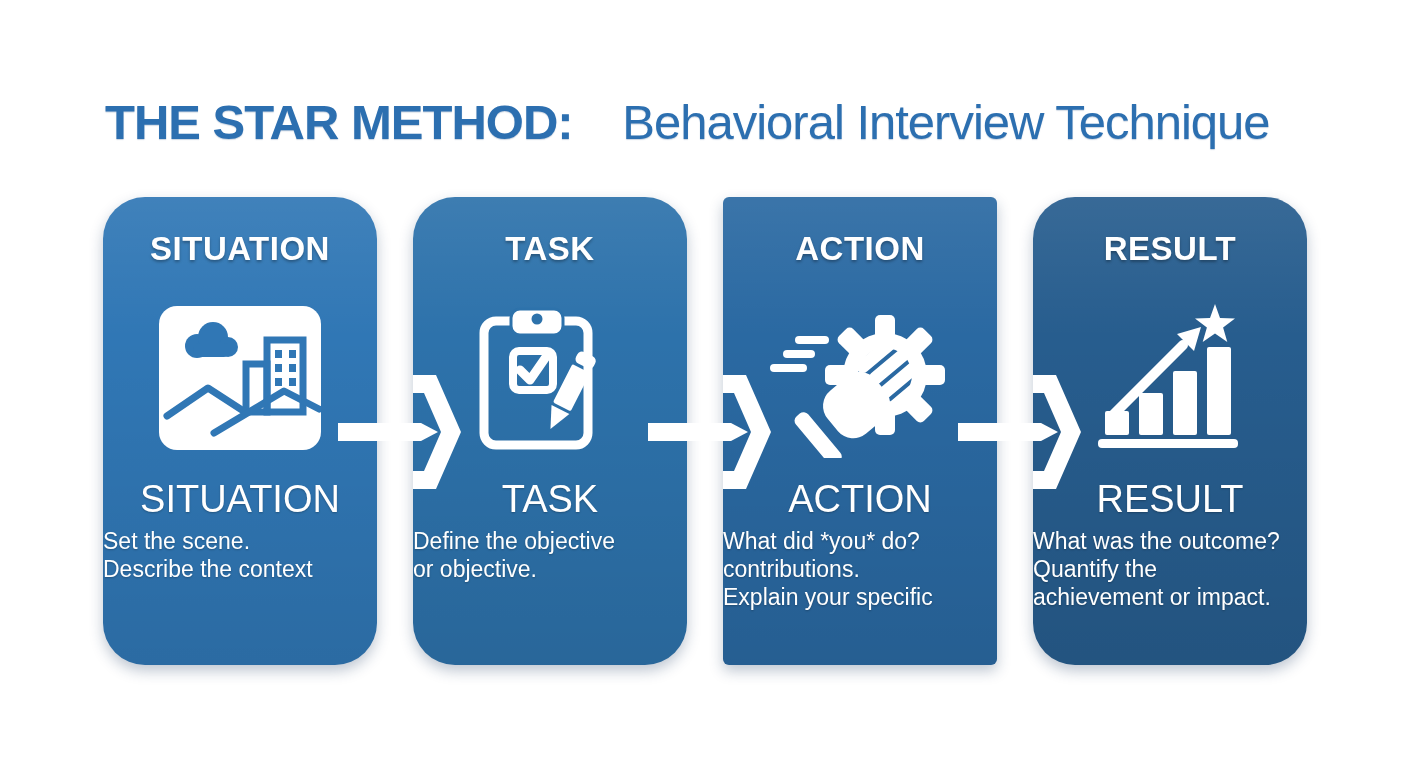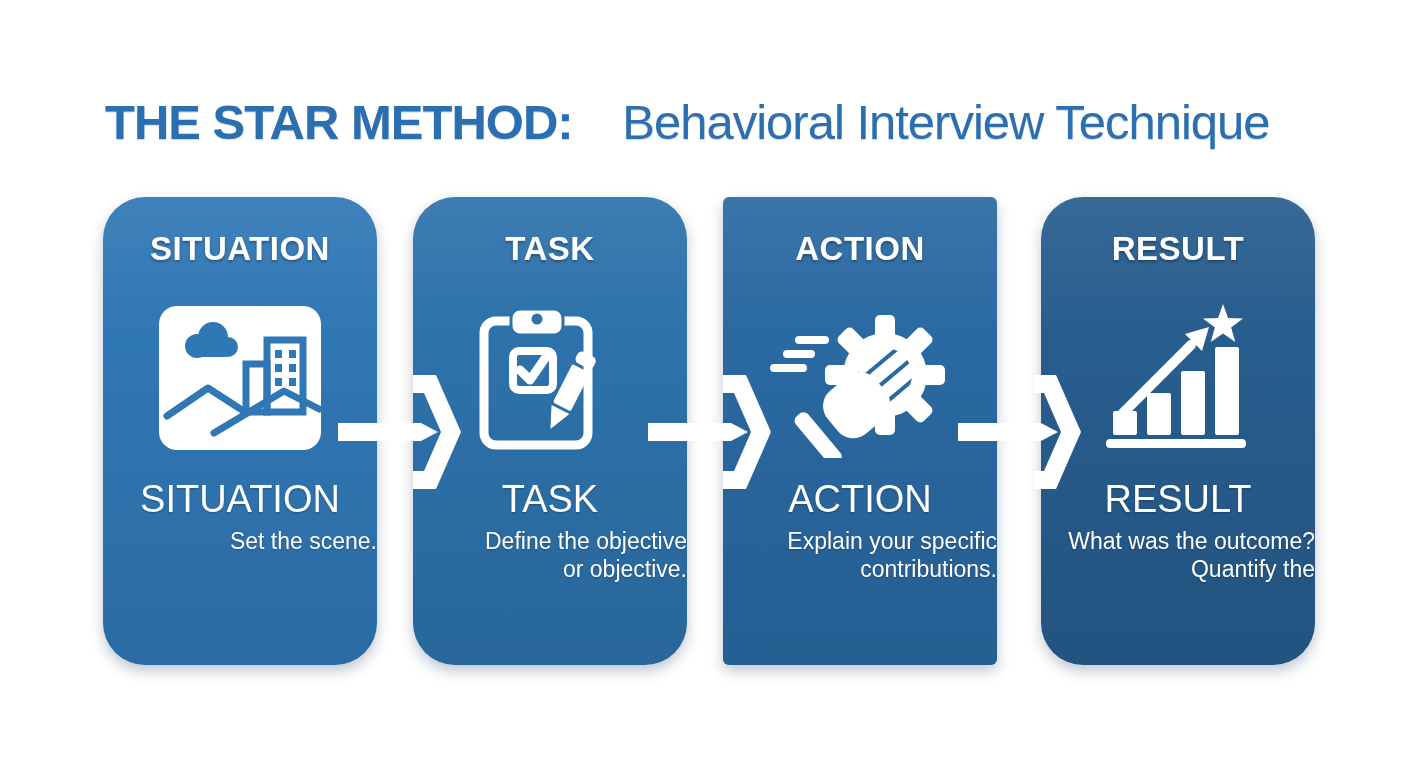--- a/index.html
+++ b/index.html
@@ -37,21 +37,21 @@
   .icon-wrap{
     position:absolute; top:100px; left:0; right:0; height:162px;
     display:flex; align-items:center; justify-content:center;
   }
   .card-label{
     position:absolute; top:278px; left:0; width:100%; text-align:center;
     font-size:38px; font-weight:400; line-height:48px;
     text-shadow:0 1px 2px rgba(0,0,0,.25);
   }
   .card-desc{
-    position:absolute; top:330px; left:0; width:100%; text-align:right;
+    position:absolute; top:330px; left:0; width:100%; text-align:left;
     font-size:23px; font-weight:400; line-height:28px;
     text-shadow:0 1px 2px rgba(0,0,0,.25);
   }
   .arrow{
     position:absolute; top:355px; width:150px; height:160px; pointer-events:none;
   }
   .arrow.a1{left:320px;} .arrow.a2{left:630px;} .arrow.a3{left:940px;}
 </style>
 </head>
 <body>
@@ -90,20 +90,21 @@
           </g>
           <g fill="none" stroke="var(--c1)" stroke-width="7" stroke-linecap="round" stroke-linejoin="round">
             <polyline points="8,110 49,82 86,106"></polyline>
             <polyline points="55,127 125,85 160,103"></polyline>
           </g>
         </svg>
       </div>
       <div class="card-label">SITUATION</div>
       <div class="card-desc">
         <div>Set the scene.</div>
+        <div>Describe the context</div>
       </div>
     </div>
 
     <div class="card" style="background-color: rgb(45, 114, 171);">
       <div class="card-header">TASK</div>
       <div class="icon-wrap">
         <svg width="150" height="150" viewBox="0 0 150 150">
           <rect x="9" y="18" width="104" height="124" rx="12" fill="none" stroke="#ffffff" stroke-width="9"></rect>
           <rect x="36" y="6" width="52" height="26" rx="9" fill="#ffffff" stroke="var(--c2)" stroke-width="3"></rect>
           <circle cx="62" cy="16" r="5.5" fill="var(--c2)"></circle>
@@ -151,45 +152,47 @@
             <rect x="58" y="72" width="62" height="56" rx="20"></rect>
             <rect x="112" y="68" width="50" height="13" rx="6.5"></rect>
             <rect x="114" y="85" width="56" height="13" rx="6.5"></rect>
             <rect x="112" y="102" width="52" height="13" rx="6.5"></rect>
             <rect x="106" y="119" width="44" height="13" rx="6.5"></rect>
           </g>
         </svg>
       </div>
       <div class="card-label">ACTION</div>
       <div class="card-desc">
+        <div>What did *you* do?</div>
+        <div>contributions.</div>
         <div>Explain your specific</div>
-        <div>contributions.</div>
-      </div>
-    </div>
-
-    <div class="card" style="background-color: rgb(39, 93, 142); margin-left: 8px;">
+      </div>
+    </div>
+
+    <div class="card" style="background-color: rgb(39, 93, 142);">
       <div class="card-header">RESULT</div>
       <div class="icon-wrap">
         <svg width="150" height="150" viewBox="0 0 150 150">
           <g fill="#ffffff">
             <rect x="3" y="136" width="140" height="9" rx="4"></rect>
             <rect x="10" y="108" width="24" height="24" rx="2"></rect>
             <rect x="44" y="90" width="24" height="42" rx="2"></rect>
             <rect x="78" y="68" width="24" height="64" rx="2"></rect>
             <rect x="112" y="44" width="24" height="88" rx="2"></rect>
           </g>
           <line x1="18" y1="112" x2="88" y2="42" stroke="#ffffff" stroke-width="10" stroke-linecap="round"></line>
           <polygon points="106,24 82,31 99,48" fill="#ffffff"></polygon>
           <path d="M120,1 L125,15.1 L140,15.5 L128.1,24.6 L132.3,39 L120,30.5 L107.7,39 L111.9,24.6 L100,15.5 L115,15.1 Z" fill="#ffffff"></path>
         </svg>
       </div>
       <div class="card-label">RESULT</div>
       <div class="card-desc">
         <div>What was the outcome?</div>
         <div>Quantify the</div>
+        <div>achievement or impact.</div>
       </div>
     </div>
 
   </div>
 
   <svg class="arrow a1" viewBox="0 0 150 160">
     <polygon fill="#ffffff" points="93,20 116,20 141,77 116,134 93,134 93,116 104,116 121,77 104,38 93,38"></polygon>
     <polygon fill="#ffffff" points="18,68 101,68 118,77 101,86 18,86"></polygon>
   </svg>
   <svg class="arrow a2" viewBox="0 0 150 160">

